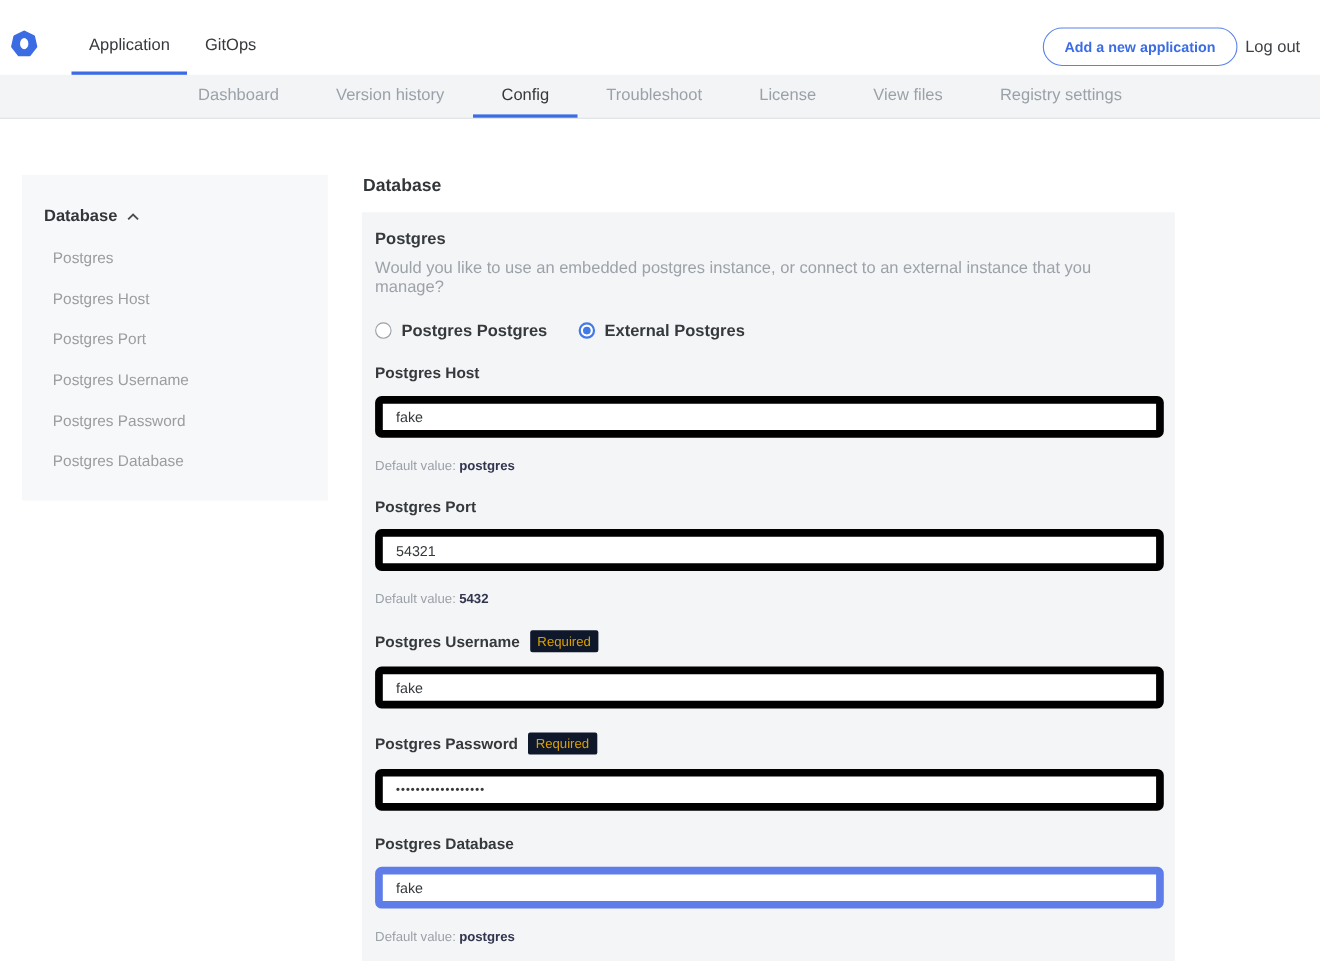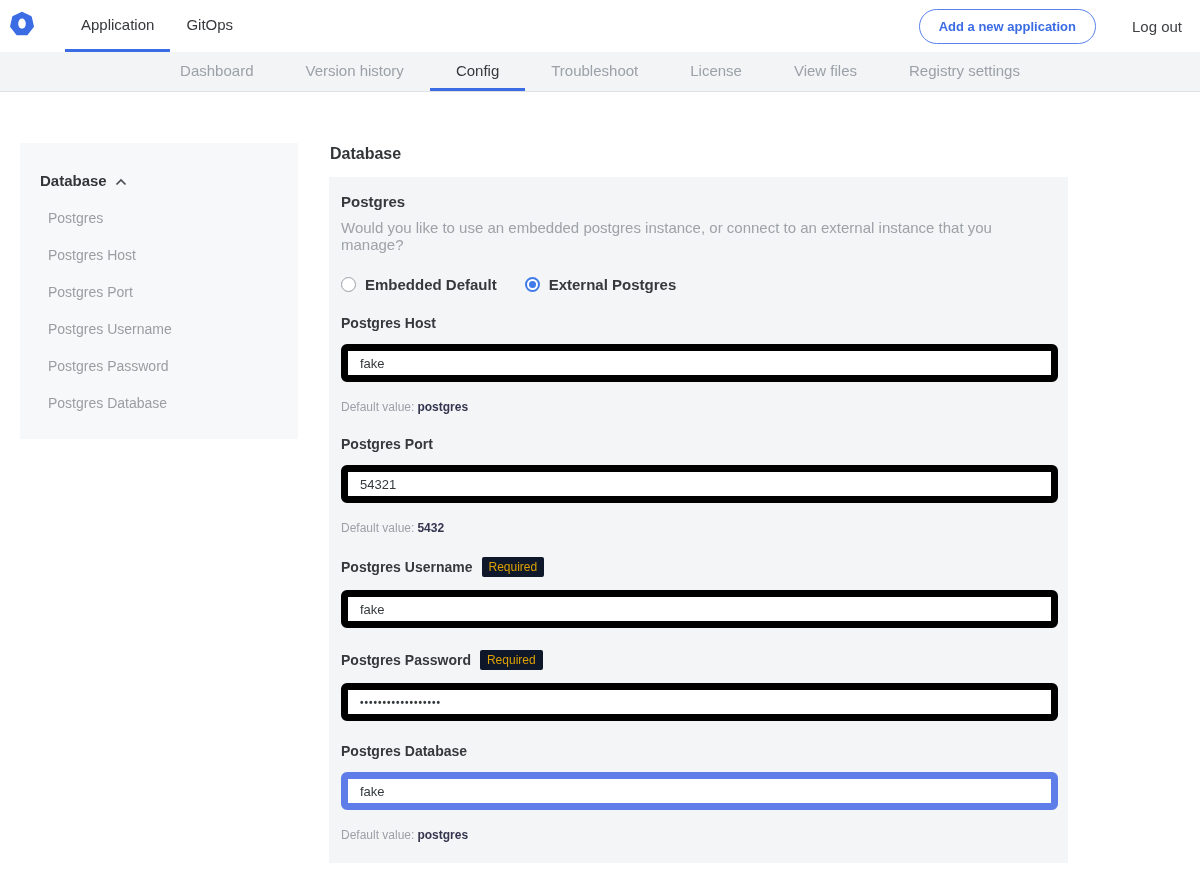--- a/index.html
+++ b/index.html
@@ -1,27 +1,27 @@
 <!DOCTYPE html>
 <html><head>
 <meta charset="utf-8">
 <style>
   * { margin:0; padding:0; box-sizing:border-box; }
   html,body { width:1200px; height:874px; background:#ffffff;
     font-family:"Liberation Sans", sans-serif; color:#35393c; overflow:hidden; }
 
   
-  .header { height:52px; display:flex; align-items:stretch; background:#fff; }
+  .header { height:52px; display:flex; align-items:stretch; background:#fff;margin-top:16px; }
   .logo-wrap { display:flex; align-items:center; padding:0 14px 0 9px; }
   .hdr-tabs { display:flex; align-items:stretch; margin-left:16px; }
   .hdr-tab { display:flex; align-items:center; padding:0 16px; font-size:15px;
     color:#36383b; cursor:pointer; border-bottom:3px solid transparent; }
   .hdr-tab.active { border-bottom-color:#3b6ce4; }
   .hdr-spacer { flex:1; }
-  .hdr-right { display:flex; align-items:center; gap:36px; padding-right:18px; }
+  .hdr-right { display:flex; align-items:center; gap:7px; padding-right:18px; }
   .pill-btn { border:1px solid #5b82ea; color:#3b6ce4; background:#fff;
     font-weight:bold; font-size:13px; padding:9px 19px; border-radius:20px; cursor:pointer;
     font-family:"Liberation Sans", sans-serif; }
   .logout { font-size:15px; color:#3f4144; cursor:pointer; }
 
   
   .subnav { height:40px; background:#f3f4f6; border-bottom:1px solid #dfe2e5;
     display:flex; justify-content:center; align-items:stretch; }
   .subnav-item { display:flex; align-items:center; padding:0 26px; font-size:15px;
     color:#9ba1a8; cursor:pointer; border-bottom:3px solid transparent; }
@@ -124,21 +124,21 @@
     <div class="section-title">Database</div>
 
     <div class="card">
 
       <div class="group-label">Postgres</div>
       <div class="help-text">Would you like to use an embedded postgres instance, or connect to an external instance that you manage?</div>
 
       <div class="radio-row">
         <div class="radio-opt">
           <span class="radio-circle"></span>
-          <span class="radio-label">Embedded Default</span>
+          <span class="radio-label">Postgres Postgres</span>
         </div>
         <div class="radio-opt checked">
           <span class="radio-circle"></span>
           <span class="radio-label">External Postgres</span>
         </div>
       </div>
 
       <div class="field">
         <div class="field-label-row">
           <span class="field-label">Postgres Host</span>

